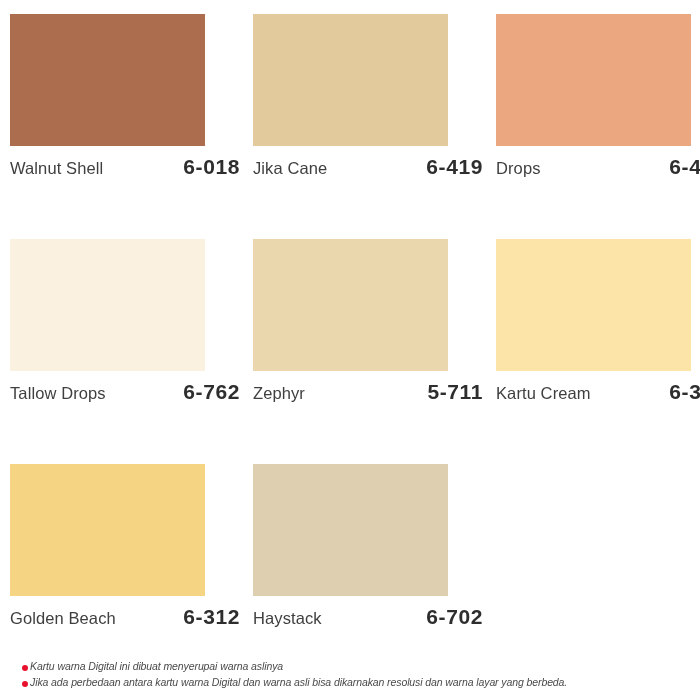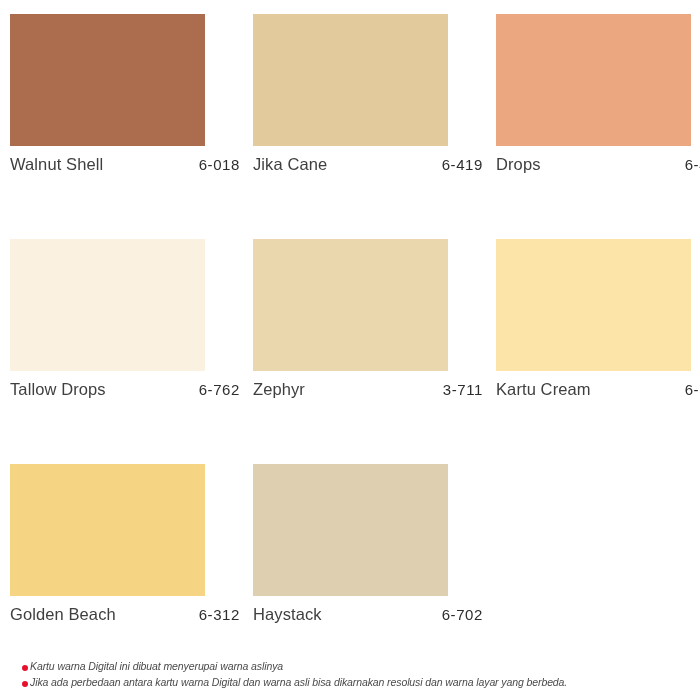--- a/index.html
+++ b/index.html
@@ -60,23 +60,23 @@
 
   .swatch-name {
     font-size: 16.5px;
     color: #3f3f3f;
     font-weight: 400;
     letter-spacing: 0.1px;
     white-space: nowrap;
   }
 
   .swatch-code {
-    font-size: 15px;
+    font-size: 21px;
     color: #2e2e2e;
-    font-weight: normal;
+    font-weight: bold;
     letter-spacing: 0.6px;
     white-space: nowrap;
   }
 
   .footer-notes {
     position: absolute;
     left: 22px;
     top: 659px;
     width: 670px;
   }
@@ -137,21 +137,21 @@
         <div class="swatch-chip" style="background: rgb(250, 241, 224);"></div>
         <div class="swatch-caption">
           <span class="swatch-name">Tallow Drops</span>
           <span class="swatch-code">6-762</span>
         </div>
       </div>
       <div class="swatch-cell">
         <div class="swatch-chip" style="background: rgb(235, 215, 173);"></div>
         <div class="swatch-caption">
           <span class="swatch-name">Zephyr</span>
-          <span class="swatch-code">3-711</span>
+          <span class="swatch-code">5-711</span>
         </div>
       </div>
       <div class="swatch-cell">
         <div class="swatch-chip" style="background: rgb(252, 227, 168);"></div>
         <div class="swatch-caption">
           <span class="swatch-name">Kartu Cream</span>
           <span class="swatch-code">6-308</span>
         </div>
       </div>
       <div class="swatch-cell">

